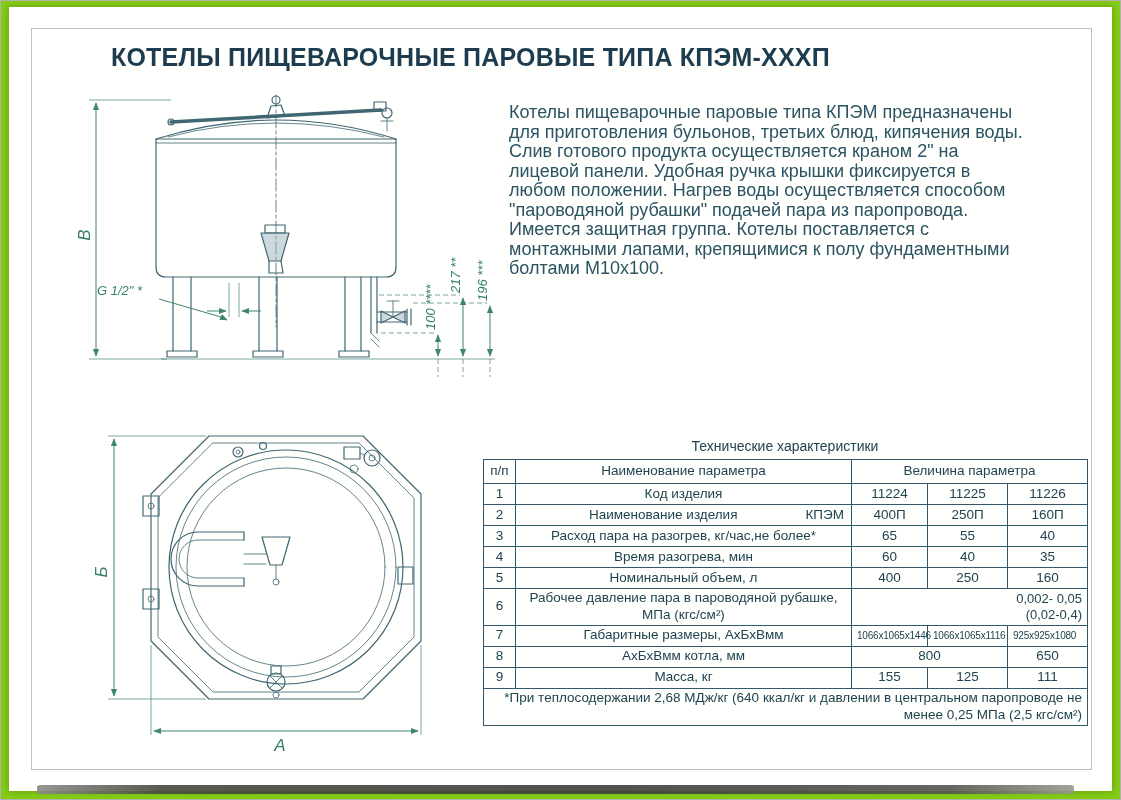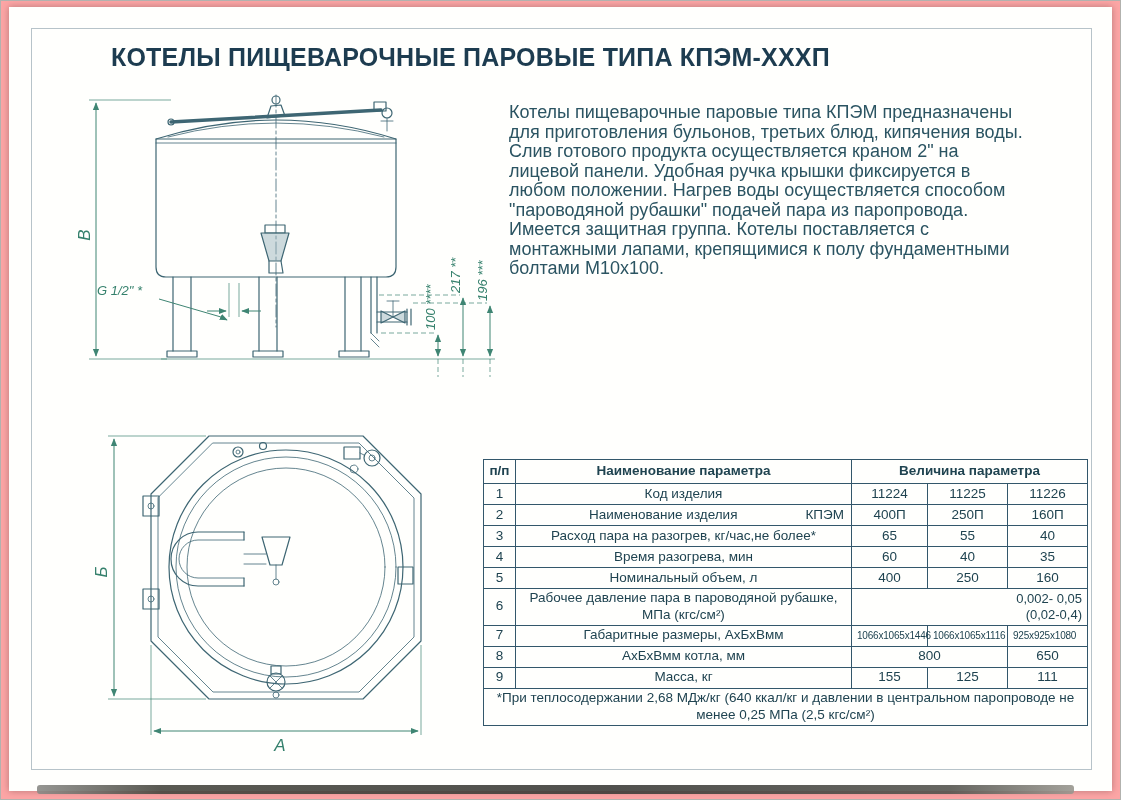--- a/index.html
+++ b/index.html
@@ -1,33 +1,33 @@
 <!DOCTYPE html>
 <html><head>
 <meta charset="utf-8">
 <style>
   *{box-sizing:border-box}
   html,body{margin:0;padding:0}
   body{background:#c9c9c5;font-family:"Liberation Sans","DejaVu Sans",sans-serif}
-  .sheet{position:relative;width:1121px;height:800px;background:#fca5a5;border:1px solid #b2b2ae;overflow:hidden}
+  .sheet{position:relative;width:1121px;height:800px;background:#84cc16;border:1px solid #b2b2ae;overflow:hidden}
   .page-bg{position:absolute;left:8px;top:6px;right:8px;bottom:8px;background:#fffffd;box-shadow:0 0 7px rgba(0,0,0,.28)}
   .frame{position:absolute;left:30px;top:27px;width:1061px;height:742px;border:1px solid #b7c3c9}
   .title{position:absolute;left:110px;top:42px;margin:0;font-size:25px;font-weight:bold;color:#1d3c50;letter-spacing:.2px;white-space:nowrap}
   .desc{position:absolute;left:508px;top:102px;width:520px;font-size:18px;line-height:19.5px;color:#2b5462}
   .legend{position:absolute;left:536px;top:302px;font-size:13.5px;line-height:19.5px;color:#2b5462}
   .table-title{position:absolute;left:482px;top:437px;width:604px;text-align:center;font-size:14px;color:#234250}
   table.spec{position:absolute;left:482px;top:458px;width:604px;border-collapse:collapse;table-layout:fixed;font-size:13.5px;color:#1f4350;background:#fffffd}
   table.spec th,table.spec td{border:1px solid #33576b;padding:1px 5px;height:21px;vertical-align:middle;line-height:1.25}
-  table.spec th{font-weight:bold;text-align:center;height:24px}
+  table.spec th{font-weight:normal;text-align:center;height:24px}
   td.c{text-align:center}
   td.name{text-align:center;padding-left:6px}
   td.name .fr{float:right;padding-right:2px}
   td.small{font-size:10px;letter-spacing:-.2px;text-align:left;padding:1px 0}
   td.dbl span{display:block;text-align:right;font-size:13px}
-  td.foot{font-size:13.5px;text-align:center;padding:4px 8px;height:40px;line-height:1.4}
+  td.foot{font-size:13.5px;text-align:right;padding:4px 8px;height:40px;line-height:1.4}
   .scan-strip{position:absolute;left:36px;right:46px;bottom:5px;height:9px;border-radius:3px;opacity:.9;
     background:linear-gradient(90deg,#8a8a86,#47473f 12%,#3d3d39 55%,#55554f 88%,#99978f)}
   svg.side-view{position:absolute;left:70px;top:86px}
   svg.top-view{position:absolute;left:85px;top:418px}
   .draw{stroke:#3e6673;fill:none;stroke-width:1.2;stroke-linecap:round;stroke-linejoin:round}
   .thin{stroke-width:.8}
   .dimg{stroke:#3f8573;fill:none;stroke-width:1}
   .dimg .thin{stroke-width:.7}
   .dash{stroke-dasharray:5 3}
   .cl{stroke-dasharray:12 3 3 3;stroke-width:.8}
@@ -162,20 +162,21 @@
     <g class="dimg">
       <path class="thin" d="M22,17 L120,17 M22,280 L120,280"></path>
       <path d="M28,20 L28,277" marker-start="url(#ar2)" marker-end="url(#ar2)"></path>
       <path class="thin" d="M65,226 L65,316 M335,226 L335,316"></path>
       <path d="M68,312 L332,312" marker-start="url(#ar2)" marker-end="url(#ar2)"></path>
       <text class="dim-text big-dim" text-anchor="middle" transform="translate(21,153) rotate(-90)">Б</text>
       <text class="dim-text big-dim" text-anchor="middle" x="194" y="332">А</text>
     </g>
   </svg>
 
+  <div class="table-title">Технические характеристики</div>
 
   <table class="spec">
     <colgroup>
       <col style="width:32px">
         <col style="width:336px">
         <col style="width:76px">
         <col style="width:80px">
         <col style="width:80px">
     </colgroup>
     <thead>

